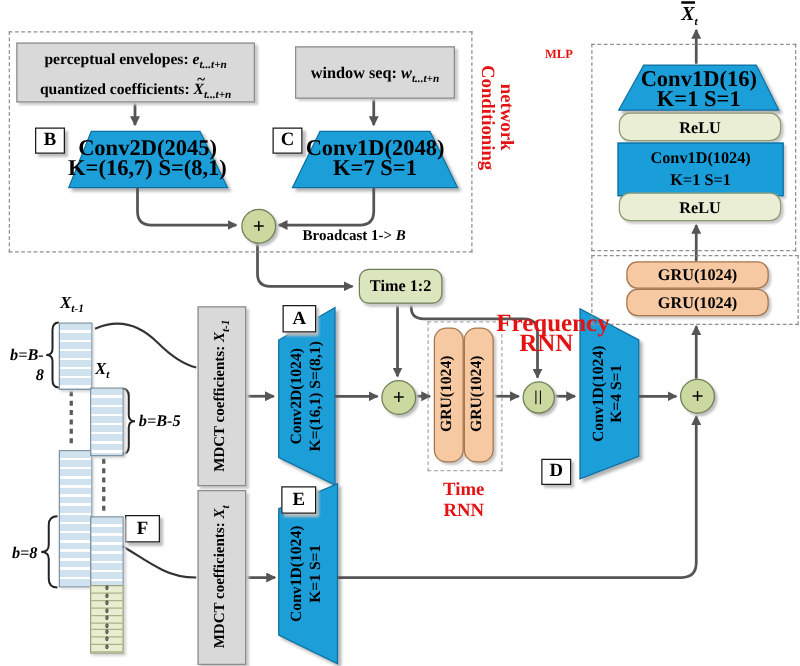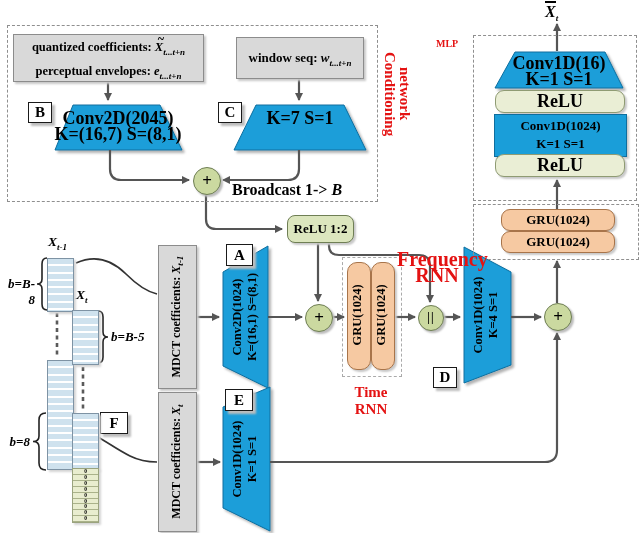--- a/index.html
+++ b/index.html
@@ -15,21 +15,21 @@
   
   .graybox{position:absolute;background:#d9d9d9;border:1px solid #8c8c8c;
            box-shadow:2px 2px 2px #c9c9c9;}
 
   
   .tag{position:absolute;background:#fff;border:1.5px solid #1a1a1a;box-shadow:2.5px 2.5px 2px #bdbdbd;
        font-weight:bold;font-size:15px;text-align:center;}
 
   
   .relu{position:absolute;background:#eaeed5;border:1px solid #8f9b73;border-radius:9px;
-        box-shadow:2px 2px 2px #c9c9c9;text-align:center;font-weight:bold;font-size:18px;}
+        box-shadow:2px 2px 2px #c9c9c9;text-align:center;font-weight:bold;font-size:13px;}
   .gruh{position:absolute;background:#f6c9a2;border:1px solid #a8744a;border-radius:9px;
         box-shadow:2px 2px 2px #c9c9c9;text-align:center;font-weight:bold;font-size:13px;}
   .gruv{position:absolute;background:#f6c9a2;border:1px solid #a8744a;border-radius:10px;
         box-shadow:2px 2px 2px #c9c9c9;}
   .splitbox{position:absolute;background:#dce6be;border:1px solid #6f7f55;border-radius:8px;
         box-shadow:2px 2px 2px #c9c9c9;text-align:center;font-weight:bold;font-size:13px;}
   .opcircle{position:absolute;background:#cbd9a0;border:1px solid #6f7f55;border-radius:50%;
         box-shadow:2px 2px 2px #bdbdbd;text-align:center;font-weight:bold;}
   .bluebox{position:absolute;background:#1a9ed9;border:1px solid #0f6e9e;
         box-shadow:2px 2px 2px #c9c9c9;text-align:center;font-weight:bold;font-size:13px;color:#000;}
@@ -128,61 +128,62 @@
   <div>Frequency</div>
   <div>RNN</div>
 </div>
 <div class="abs red" style="left:345px;top:384px;width:52px;text-align:center;font-size:15px;line-height:17px;">
   <div>Time</div>
   <div>RNN</div>
 </div>
 
 <div class="graybox" style="left:13px;top:34px;width:189px;height:43px;font-size:12.5px;font-weight:bold;text-align:center;line-height:19px;padding-top:3px;">
   <div>
+    <span>perceptual envelopes:</span>
+    <span><i>e</i><sub><i>t...t+n</i></sub></span>
+  </div>
+  <div>
     <span>quantized coefficients:</span>
     <span class="mvar-wrap"><span class="tilde">~</span><i>X</i><sub><i>t...t+n</i></sub></span>
-  </div>
-  <div>
-    <span>perceptual envelopes:</span>
-    <span><i>e</i><sub><i>t...t+n</i></sub></span>
   </div>
 </div>
 
 <div class="graybox" style="left:236px;top:37px;width:126px;height:40px;font-size:13px;font-weight:bold;text-align:center;line-height:40px;">
   <span>window seq:</span>
   <span><i>w</i><sub><i>t...t+n</i></sub></span>
 </div>
 
 <div class="tag" style="left:28px;top:102px;width:22px;height:19px;line-height:19px;">B</div>
 <div class="tag" style="left:218px;top:102px;width:22px;height:19px;line-height:19px;">C</div>
 <div class="tag" style="left:226px;top:244px;width:25px;height:20px;line-height:20px;">A</div>
 <div class="tag" style="left:225px;top:389px;width:26px;height:20px;line-height:20px;">E</div>
 <div class="tag" style="left:433px;top:367px;width:22px;height:19px;line-height:19px;">D</div>
 <div class="tag" style="left:100px;top:412px;width:26px;height:20px;line-height:20px;">F</div>
 
 <div class="convtxt" style="left:48px;top:110px;width:140px;">
   <div>Conv2D(2045)</div>
   <div>K=(16,7) S=(8,1)</div>
 </div>
 <div class="convtxt" style="left:230px;top:110px;width:140px;">
+  <div>Conv1D(2048)</div>
   <div>K=7 S=1</div>
 </div>
 
 <div class="opcircle" style="left:193px;top:167px;width:26px;height:26px;font-size:17px;line-height:25px;"><span>+</span></div>
 <div class="opcircle" style="left:305px;top:304px;width:26px;height:26px;font-size:17px;line-height:25px;"><span>+</span></div>
 <div class="opcircle" style="left:418px;top:305px;width:24px;height:24px;font-size:12px;line-height:23px;letter-spacing:1px;"><span>||</span></div>
 <div class="opcircle" style="left:544px;top:303px;width:26px;height:26px;font-size:17px;line-height:25px;"><span>+</span></div>
 
-<div class="lbl" style="left:232px;top:181px;font-size:16px;text-align:center;">
+<div class="lbl" style="left:242px;top:181px;font-size:12px;text-align:center;">
   <span>Broadcast 1-&gt;</span>
   <i>B</i>
 </div>
 
 <div class="splitbox" style="left:287px;top:215px;width:65px;height:26px;line-height:26px;">
-  <span>ReLU 1:2</span>
+  <span>Time 1:2</span>
 </div>
 
 <div class="convtxt" style="left:489px;top:55px;width:140px;">
   <div>Conv1D(16)</div>
   <div>K=1 S=1</div>
 </div>
 <div class="relu" style="left:495px;top:90px;width:128px;height:21px;line-height:21px;"><span>ReLU</span></div>
 <div class="bluebox" style="left:494px;top:114px;width:131px;height:39px;line-height:18px;padding-top:2px;">
   <div>Conv1D(1024)</div>
   <div>K=1 S=1</div>

